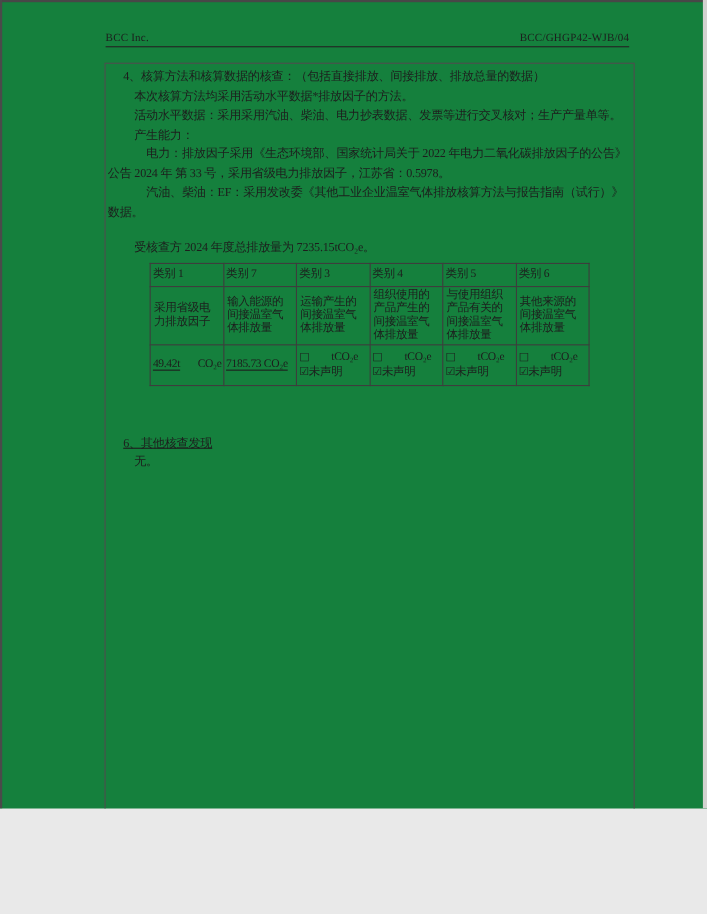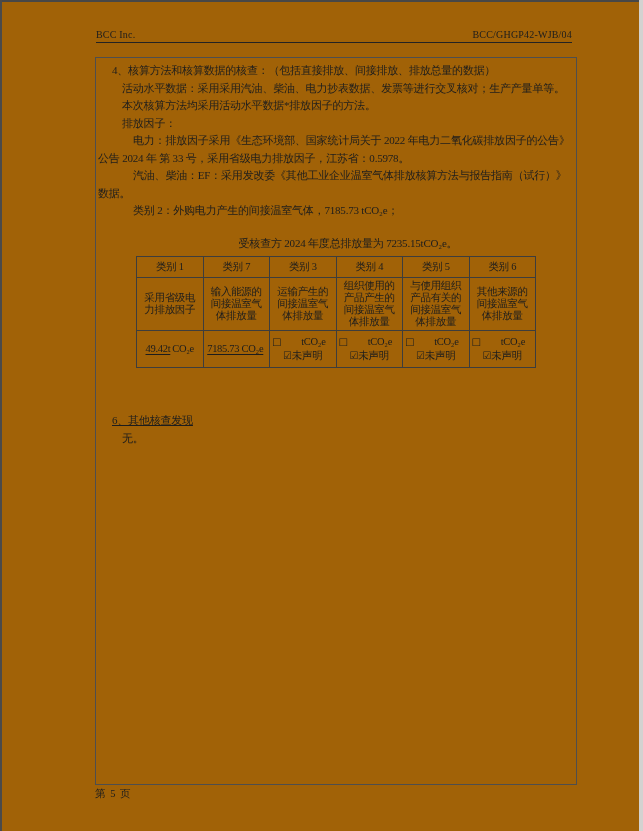--- a/index.html
+++ b/index.html
@@ -4,22 +4,22 @@
 <style>
   * { box-sizing: border-box; }
   html, body { margin: 0; padding: 0; }
   body {
     width: 643px; height: 831px;
     background: #e9e9e9;
     font-family: "Liberation Serif", "DejaVu Serif", serif;
   }
   .page {
     position: relative;
-    width: 643px; height: 831px;
-    background: #a16207;
+    width: 643px; height: 735px;
+    background: #15803d;
     color: #1d1d1d;
     overflow: hidden;
   }
   .edge-top { position: absolute; top: 0; left: 0; width: 100%; height: 2px; background: #474747; }
   .edge-left { position: absolute; top: 0; left: 0; width: 2px; height: 100%; background: #4a4a4a; }
   .edge-right { position: absolute; top: 0; right: 0; width: 4px; height: 100%; background: #d3d2d0; }
 
   .doc-header {
     position: absolute; left: 96px; top: 29px; width: 476px;
     display: flex; justify-content: space-between; align-items: flex-end;
@@ -32,41 +32,40 @@
     position: absolute; left: 95px; top: 57px; width: 482px; height: 728px;
     border: 1.5px solid #4e4e4e;
     padding: 4px 2px 0 2px;
     font-size: 11px; line-height: 17.5px;
     letter-spacing: -0.2px;
   }
   .main-box p { margin: 0; }
   .p-h  { text-indent: 14px; }
   .p-l1 { text-indent: 24px; }
   .p-l2 { text-indent: 35px; }
-  .total-line { margin-top: 15px !important; text-align: center; }
+  .total-line { margin-top: 15px !important; }
 
   table.cat-table {
     border-collapse: collapse;
     margin: 4px 0 0 38px;
     width: 400px;
     table-layout: fixed;
     font-size: 10.5px;
     letter-spacing: -0.3px;
   }
   table.cat-table td {
     border: 1.4px solid #3d3d3d;
-    text-align: center;
     vertical-align: middle;
     padding: 1px 2px;
   }
   tr.hdr-row td { height: 21px; }
   tr.desc-row td { height: 45px; line-height: 12px; padding: 2px 3px; }
   tr.val-row td { height: 37px; }
   .u { text-decoration: underline; text-underline-offset: 2px; }
-  .amount-rest { margin-left: 2px; }
+  .amount-rest { margin-left: 16px; }
   td.cb-cell { text-align: left; padding: 2px 5px; line-height: 14px; }
   .cb-line1 { display: flex; justify-content: space-between; padding-right: 8px; }
   .cb-glyph { font-family: "DejaVu Sans", sans-serif; font-size: 10px; }
 
   .sec6-title { margin-top: 44px !important; text-decoration: underline; }
 
   .doc-footer {
     position: absolute; left: 95px; top: 787px; width: 482px;
     text-align: left; font-size: 10.5px; letter-spacing: 1px;
   }
@@ -79,26 +78,25 @@
   <div class="edge-left"></div>
   <div class="edge-right"></div>
 
   <div class="doc-header">
     <span>BCC Inc.</span>
     <span>BCC/GHGP42-WJB/04</span>
   </div>
 
   <div class="main-box">
     <p class="p-h">4、核算方法和核算数据的核查：（包括直接排放、间接排放、排放总量的数据）</p>
+    <p class="p-l1">本次核算方法均采用活动水平数据*排放因子的方法。</p>
     <p class="p-l1">活动水平数据：采用采用汽油、柴油、电力抄表数据、发票等进行交叉核对；生产产量单等。</p>
-    <p class="p-l1">本次核算方法均采用活动水平数据*排放因子的方法。</p>
-    <p class="p-l1">排放因子：</p>
+    <p class="p-l1">产生能力：</p>
     <p class="p-l2">电力：排放因子采用《生态环境部、国家统计局关于 2022 年电力二氧化碳排放因子的公告》公告 2024 年 第 33 号，采用省级电力排放因子，江苏省：0.5978。</p>
     <p class="p-l2">汽油、柴油：EF：采用发改委《其他工业企业温室气体排放核算方法与报告指南（试行）》数据。</p>
-    <p class="p-l2">类别 2：外购电力产生的间接温室气体，7185.73 tCO₂e；</p>
     <p class="p-l1 total-line">受核查方 2024 年度总排放量为 7235.15tCO₂e。</p>
 
     <table class="cat-table">
       <tbody>
           <tr class="hdr-row">
         <td>类别 1</td>
         <td>类别 7</td>
         <td>类别 3</td>
         <td>类别 4</td>
         <td>类别 5</td>

